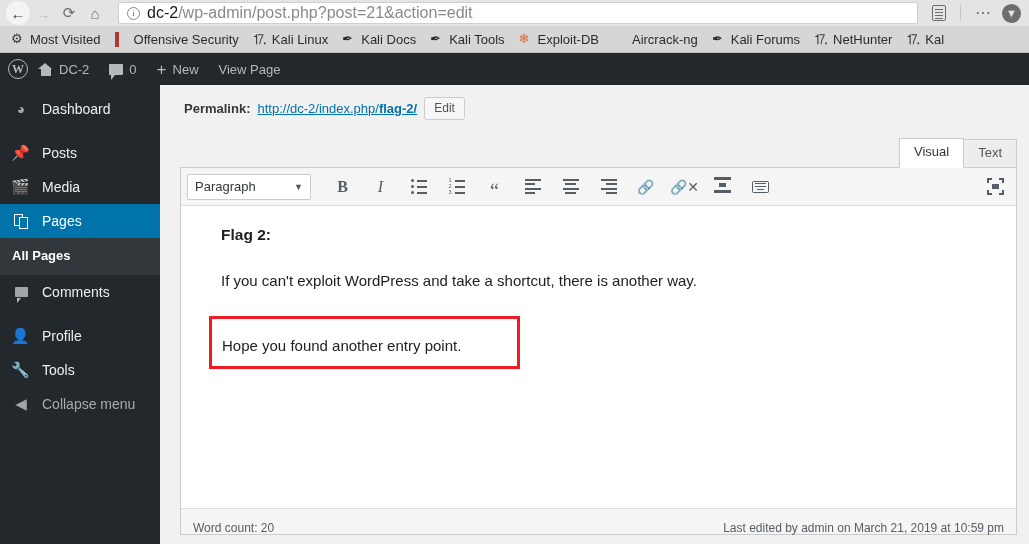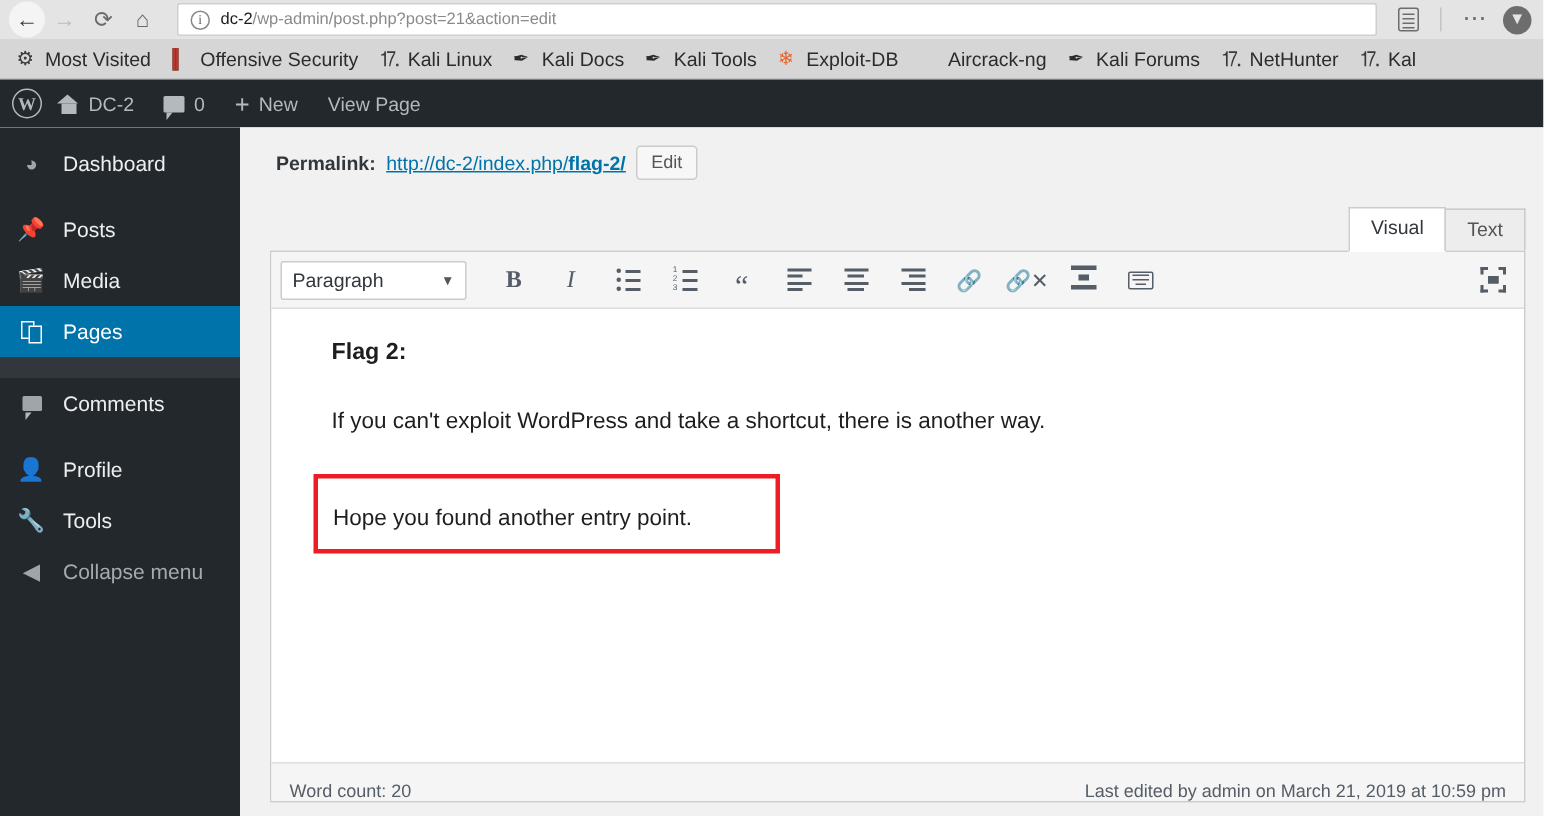--- a/index.html
+++ b/index.html
@@ -51,21 +51,21 @@
     border-radius: 50%;
     color: #666;
     font-size: 9px;
     line-height: 11px;
     text-align: center;
     font-family: "Liberation Serif", serif;
     margin-right: 7px;
     flex: 0 0 auto;
   }
   .url-text {
-    font-size: 11px;
+    font-size: 16px;
     color: #8a8a8a;
     white-space: nowrap;
     overflow: hidden;
     text-overflow: ellipsis;
   }
   .url-text .host { color: #1a1a1a; }
   .chrome-right { display: flex; align-items: center; gap: 2px; }
   .reader-icon {
     width: 14px; height: 16px;
     border: 1.6px solid #6d6d6d;
@@ -467,21 +467,21 @@
     display: inline-block;
     padding: 16px 56px 9px 10px;
     margin-left: -12px;
   }
 
   .editor-footer {
     background: #f5f5f5;
     border-top: 1px solid #ddd;
     height: 26px;
     display: flex;
-    align-items: flex-end;
+    align-items: center;
     justify-content: space-between;
     padding: 12px 12px 0 12px;
     font-size: 12px;
     color: #555d66;
   }
 </style>
 </head>
 <body>
 
 <div class="browser-nav">
@@ -582,20 +582,21 @@
     <div class="menu-item current">
       <span class="mi-ico">
         <span class="icon-pages">
             <span class="sheet-back"></span>
             <span class="sheet-front"></span>
           </span>
       </span>
       <span>Pages</span>
     </div>
     <div class="submenu">
+      <div class="submenu-item active">All Pages</div>
     </div>
     <div class="menu-item">
       <span class="mi-ico">
           <span class="ab-bubble" style="background:#a0a5aa;width:13px;height:10px;"></span>
         </span>
       <span>Comments</span>
     </div>
     <div class="menu-gap"></div>
     <div class="menu-item">
       <span class="mi-ico">👤</span>

